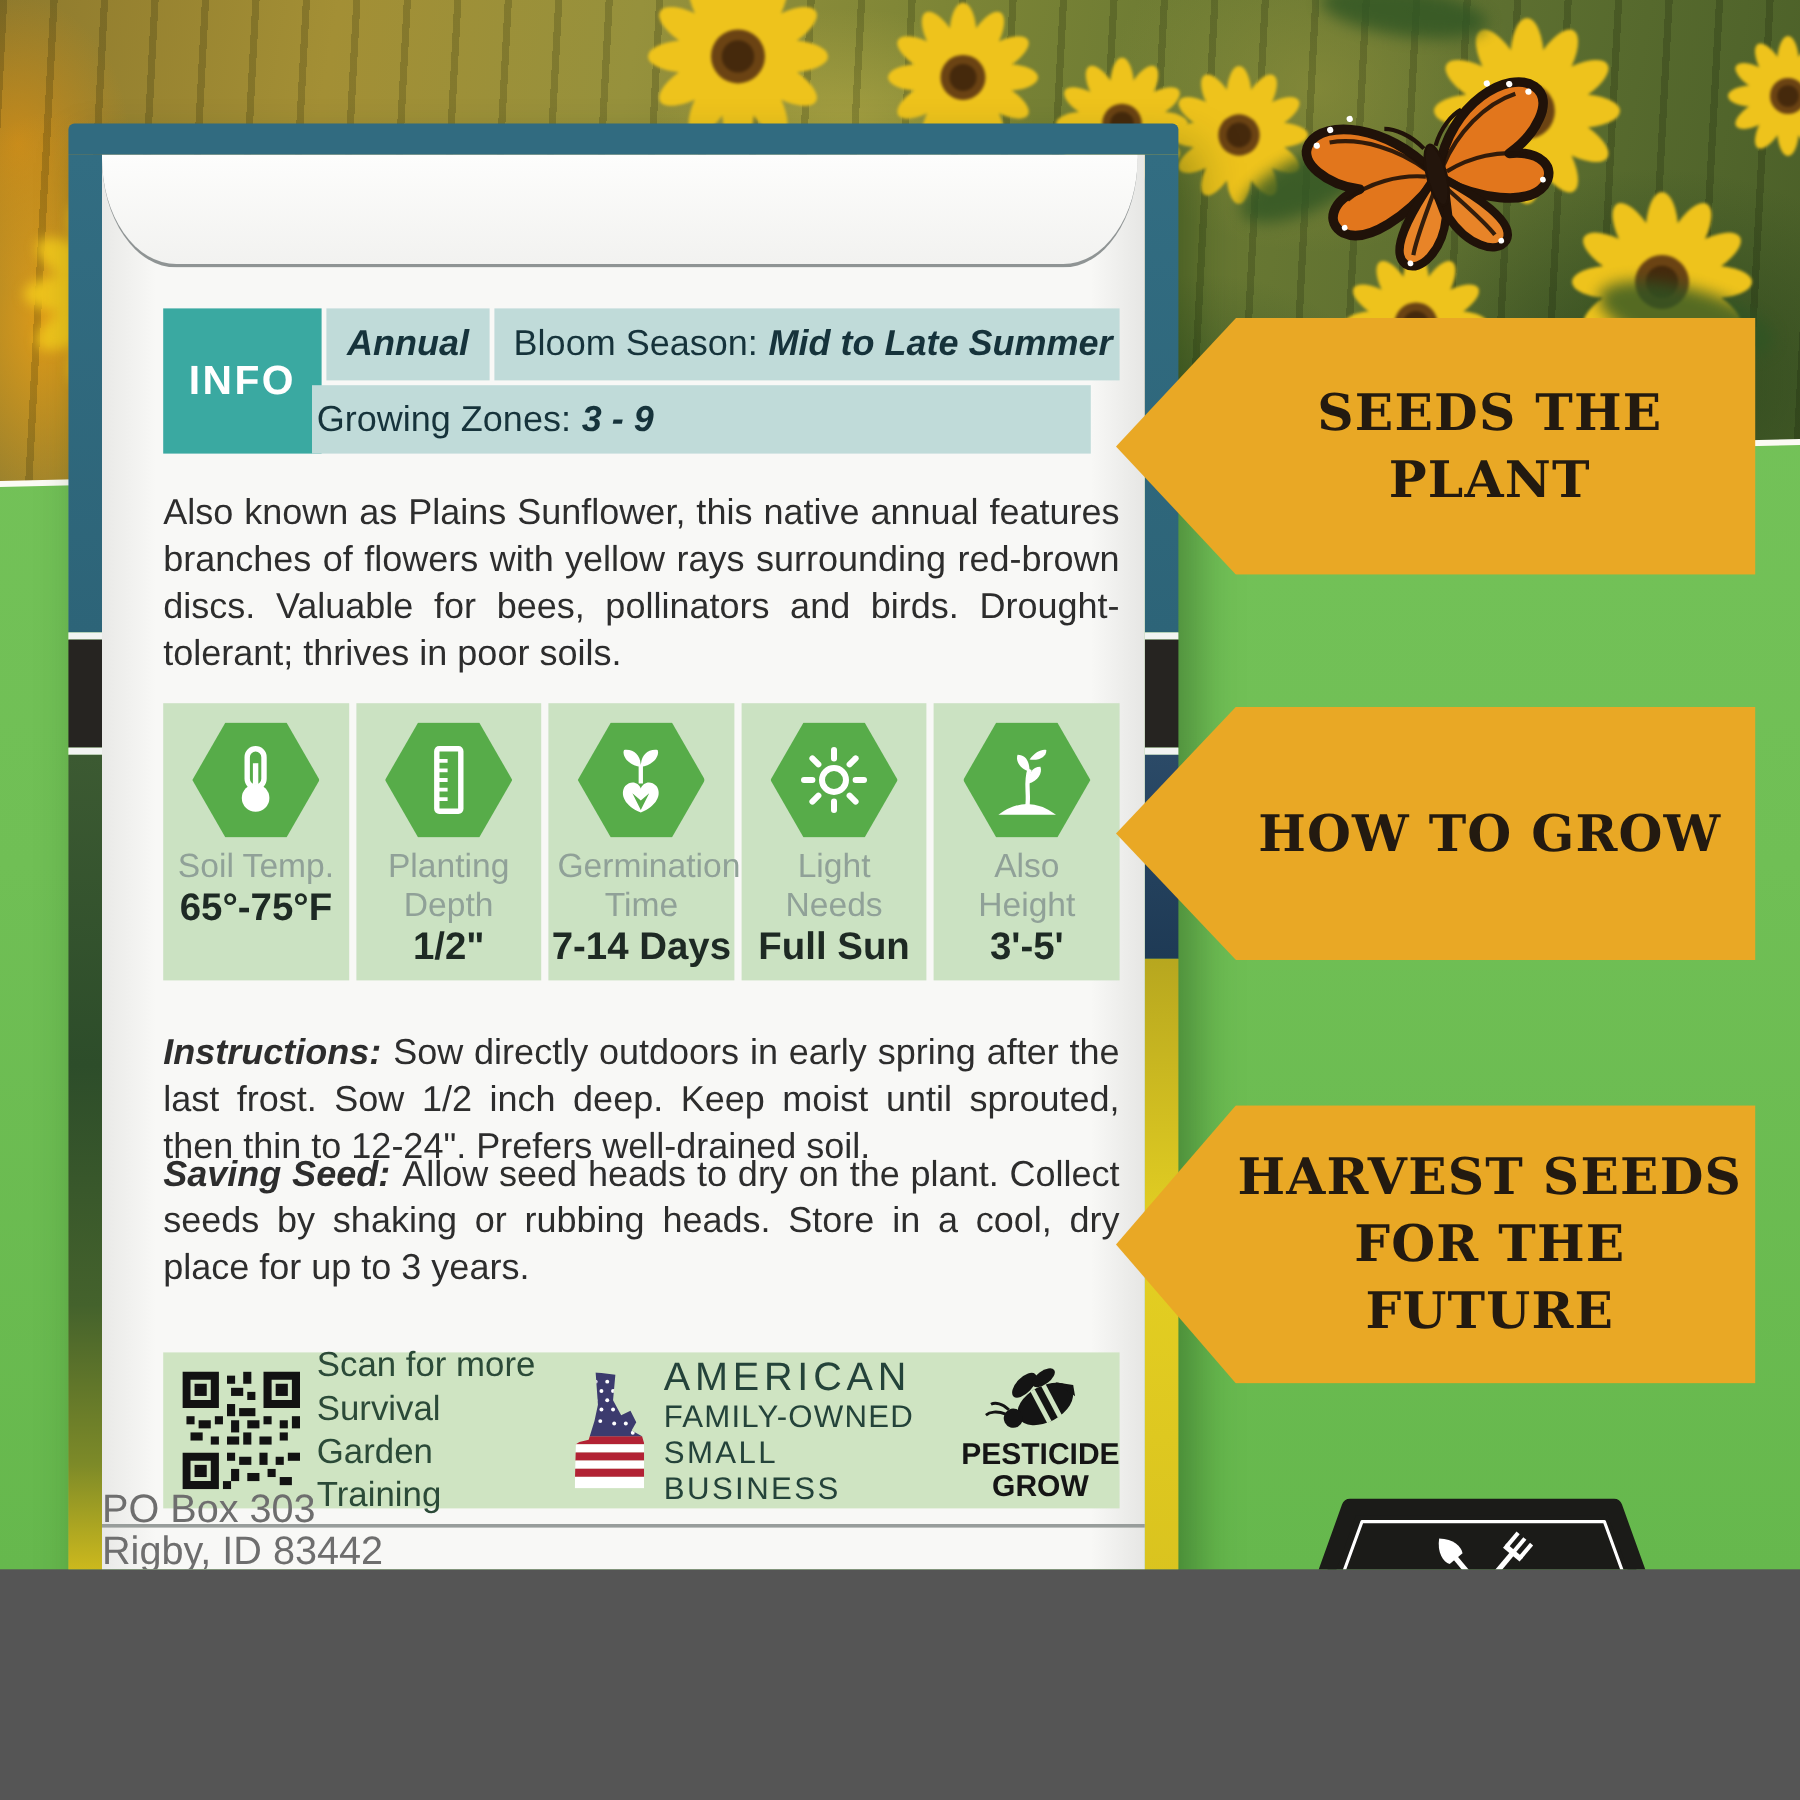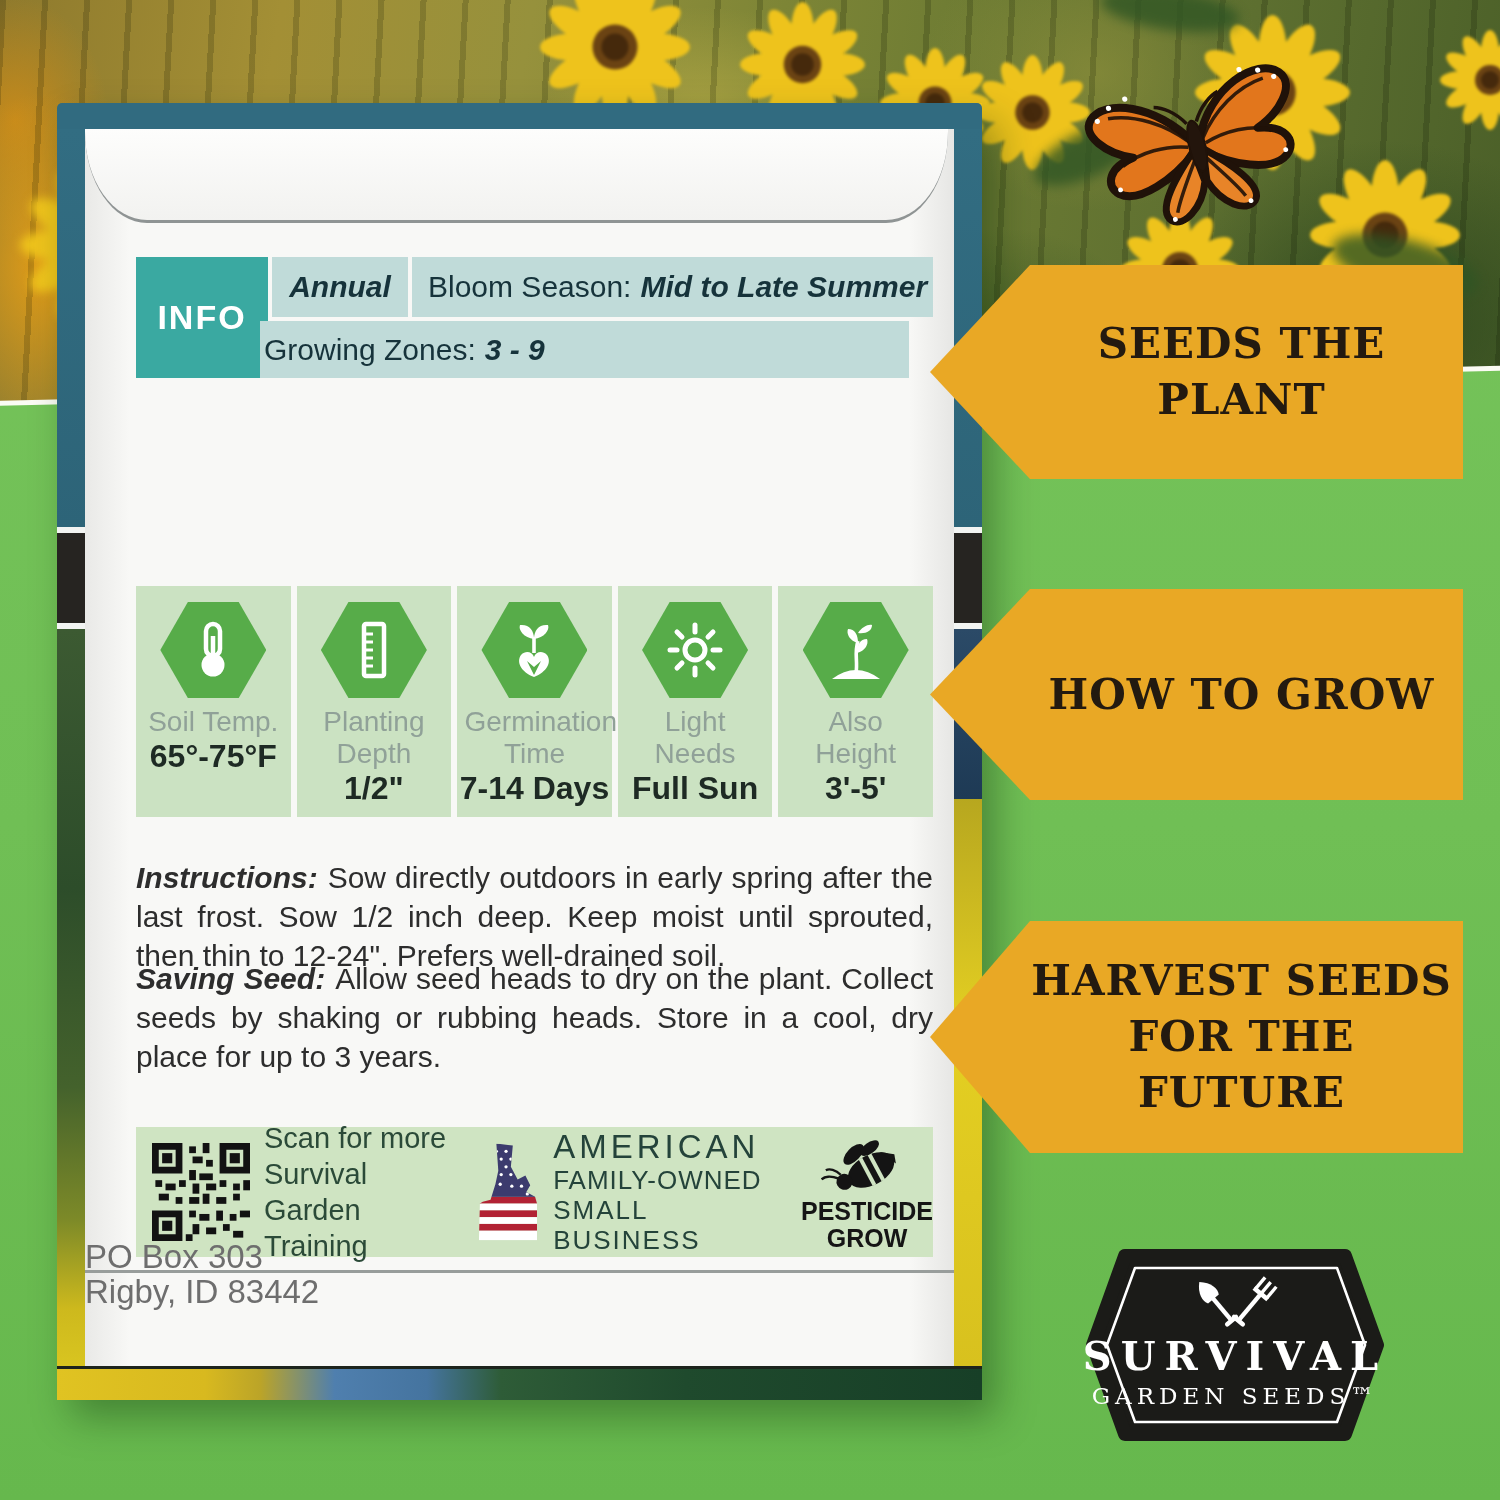--- a/index.html
+++ b/index.html
@@ -1,16 +1,16 @@
 <!DOCTYPE html>
 <html><head>
 <meta charset="utf-8">
 <style>
   html,body{margin:0;padding:0;background:#555;}
-  #stage{position:relative;width:1500px;height:1500px;overflow:hidden;
+  #stage{position:relative;width:1500px;height:1308px;overflow:hidden;
          font-family:"Liberation Sans",sans-serif;
          background:linear-gradient(180deg,#76c45b 0%,#70bf55 55%,#66b84d 100%);}
   
   #photo{position:absolute;left:0;top:0;width:1500px;height:410px;
     clip-path:polygon(0 0,1500px 0,1500px 368px,0 403px);
     background:
       radial-gradient(150px 240px at 45px 265px, rgba(231,158,22,.95), rgba(231,158,22,0) 72%),
       radial-gradient(130px 170px at 15px 120px, rgba(206,140,24,.85), rgba(206,140,24,0) 72%),
       radial-gradient(220px 150px at 47% 28%, rgba(198,182,74,.55), transparent 72%),
       radial-gradient(300px 230px at 92% 78%, rgba(38,66,28,.8), transparent 78%),
@@ -225,20 +225,21 @@
       <div class="cell cell-bloom">
         <span>Bloom Season:</span>
           <b>Mid to Late Summer</b>
       </div>
       <div class="cell cell-zones">
         <span>Growing Zones:</span>
           <b>3 - 9</b>
       </div>
     </div>
 
+    <p class="para" id="desc">Also known as Plains Sunflower, this native annual features branches of flowers with yellow rays surrounding red-brown discs. Valuable for bees, pollinators and birds. Drought-tolerant; thrives in poor soils.</p>
 
     <div class="tiles">
       <div class="tile">
         <div class="hex">
           <svg width="44" height="60" viewBox="0 0 44 60">
             <rect x="15" y="4" width="14" height="32" rx="7" fill="none" stroke="#fff" stroke-width="4.5"></rect>
             <line x1="22" y1="16" x2="22" y2="34" stroke="#fff" stroke-width="4.5"></line>
             <circle cx="22" cy="45" r="11.5" fill="#fff"></circle>
           </svg>
         </div>

